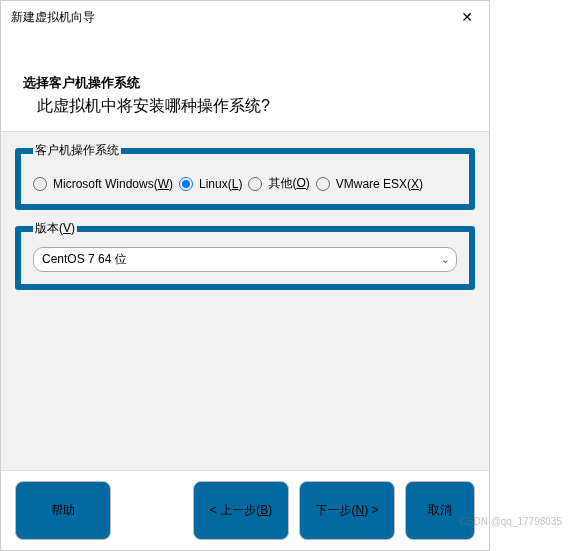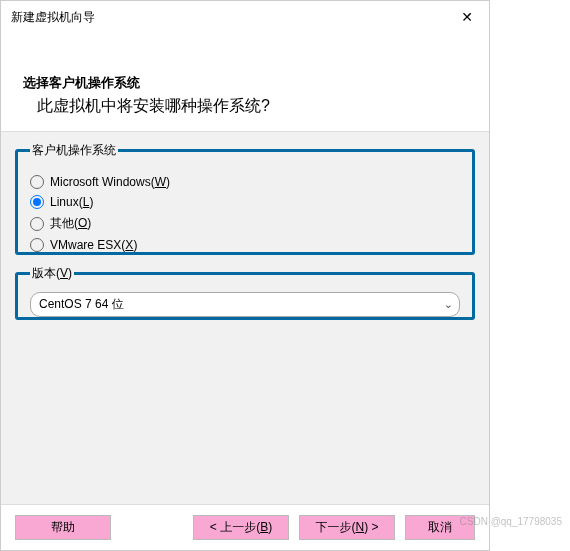--- a/index.html
+++ b/index.html
@@ -4,35 +4,35 @@
 <style>
 * { box-sizing: border-box; margin: 0; padding: 0; }
 body { font-family: "Microsoft YaHei", "Segoe UI", Tahoma, sans-serif; font-size: 12px; background: #fff; width: 570px; height: 551px; overflow: hidden; }
 .window { width: 490px; height: 551px; border: 1px solid #ccc; display: flex; flex-direction: column; background: #fff; }
 .titlebar { display: flex; justify-content: space-between; align-items: center; height: 32px; padding: 0 8px 0 10px; }
 .close-x { font-size: 14px; cursor: pointer; padding: 4px 8px; font-family: Arial; }
 .header { padding: 6px 22px 14px 22px; margin-top: 35px; }
 .header-title { font-weight: bold; font-size: 13px; margin-bottom: 4px; }
 .header-sub { font-size: 16px; padding-left: 14px; }
 .content { background: #f1f1f1; border-top: 1px solid #ddd; border-bottom: 1px solid #ddd; padding: 10px 14px; flex: 1; }
-.fieldset { border: 3px solid #0369a1; background: #f1f1f1; border-radius: 3px; padding: 10px 12px 0; margin-bottom: 10px; }
+.fieldset { border: 6px solid #0369a1; background: #f1f1f1; border-radius: 3px; padding: 10px 12px 12px; margin-bottom: 10px; }
 .legend { background: #f1f1f1; font-size: 12px; padding: 0 2px; }
-.radio-group { margin-top: 6px; display: flex; flex-direction: column; gap: 6px; }
+.radio-group { margin-top: 6px; display: flex; gap: 6px; }
 .radio-item { display: flex; align-items: center; cursor: pointer; }
 .radio-circle { width: 14px; height: 14px; border: 1px solid #666; border-radius: 50%; margin-right: 6px; display: flex; align-items: center; justify-content: center; }
 .radio-circle.selected { border-color: #0075ff; }
 .radio-dot { width: 8px; height: 8px; border-radius: 50%; background: #0075ff; display: none; }
 .radio-circle.selected .radio-dot { display: block; }
 .u { text-decoration: underline; }
 .version-box { margin-top: 4px; }
 .select { display: flex; justify-content: space-between; align-items: center; background: #fff; border: 1px solid #aaa; border-radius: 10px; padding: 3px 6px 3px 8px; cursor: pointer; gap: 32px; }
 .chev { font-size: 11px; color: #555; }
 .footer { display: flex; justify-content: space-between; align-items: center; padding: 10px 14px; }
 .footer-right { display: flex; gap: 10px; align-items: center; }
-.btn { border: 1px solid #bbb; background: #f9a8d4; border-radius: 0; padding: 3px 0; min-width: 96px; text-align: center; cursor: pointer; font-size: 12px; }
+.btn { border: 1px solid #bbb; background: #0369a1; border-radius: 8px; padding: 20px 0; min-width: 96px; text-align: center; cursor: pointer; font-size: 12px; }
 .btn-small { min-width: 70px; }
 .watermark { position: absolute; right: 8px; bottom: 24px; font-size: 10px; color: rgba(120,120,120,0.45); pointer-events: none; }
 </style>
 </head>
 <body>
 
 <div class="window">
   <div class="titlebar">
     <span>新建虚拟机向导</span>
     <span class="close-x">✕</span>

